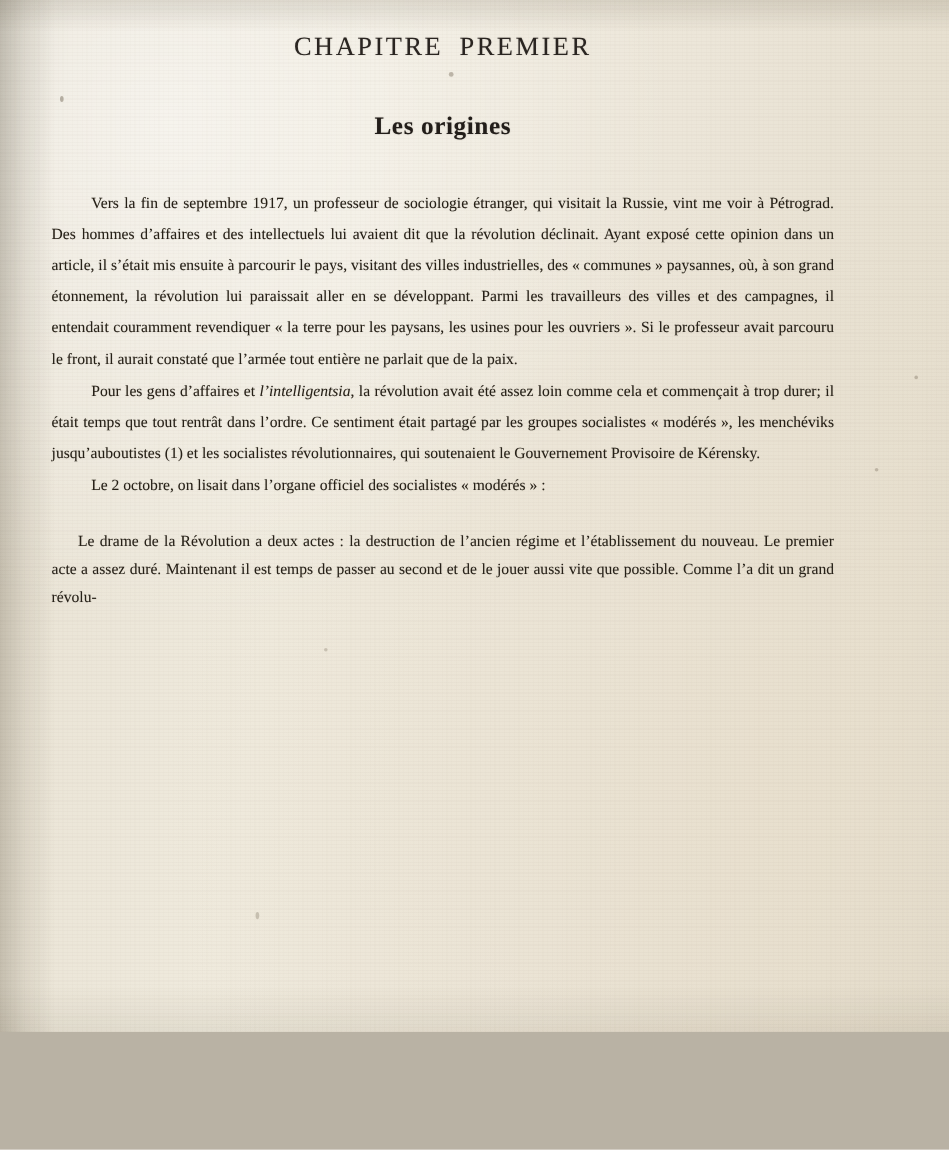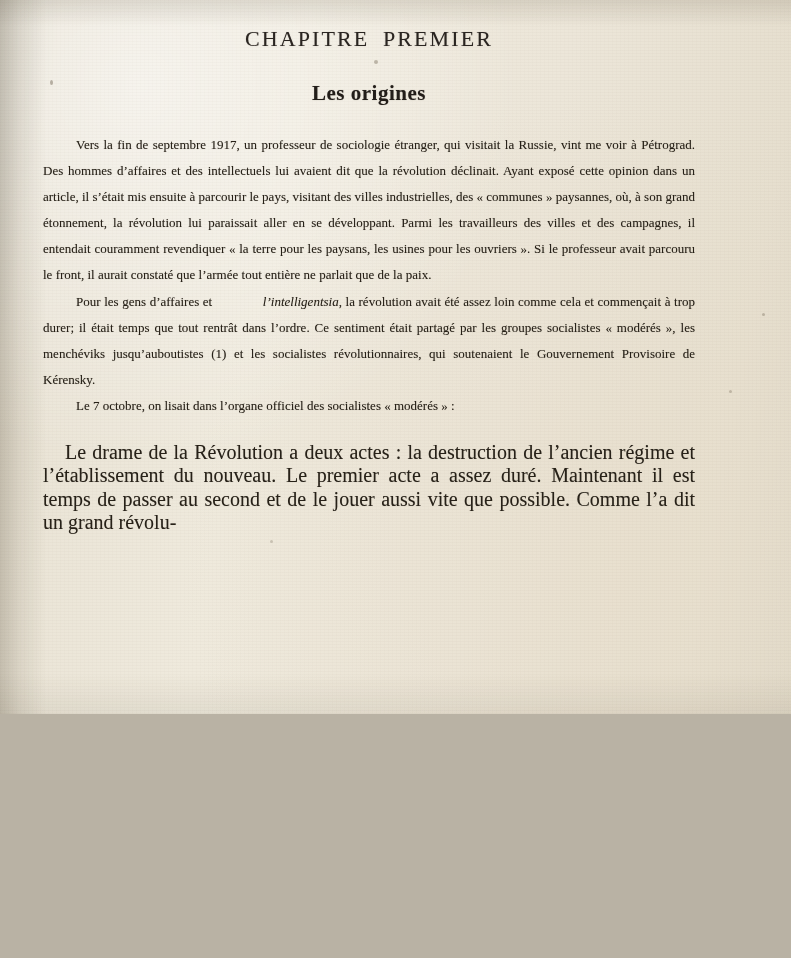--- a/index.html
+++ b/index.html
@@ -4,21 +4,21 @@
 <style>
   html, body {
     margin: 0;
     padding: 0;
     background: #b9b2a4;
   }
 
   .page {
     position: relative;
     width: 791px;
-    height: 714px;
+    height: 860px;
     overflow: hidden;
     background: #ebe5d8;
     background-image:
       radial-gradient(circle at 18% 12%, rgba(255,255,255,0.55) 0%, rgba(255,255,255,0) 42%),
       radial-gradient(circle at 82% 78%, rgba(232,223,205,0.75) 0%, rgba(232,223,205,0) 55%),
       linear-gradient(100deg, #d9d4c6 0%, #e9e3d5 7%, #efeadd 34%, #ece6d9 63%, #e6dfcf 88%, #ddd6c5 100%);
     color: #231f1b;
     font-family: "Liberation Serif", "DejaVu Serif", serif;
     -webkit-font-smoothing: antialiased;
   }
@@ -74,21 +74,21 @@
     text-align: center;
     font-size: 22px;
     font-weight: 400;
     letter-spacing: 2.1px;
     word-spacing: 6px;
     color: #2a2521;
     text-shadow: 0 0 1px rgba(45,38,30,0.30);
   }
 
   .section-title {
-    margin: 0;
+    margin: 12px;
     padding-top: 29px;
     text-align: center;
     font-size: 21px;
     font-weight: 700;
     letter-spacing: 0.5px;
     color: #221d19;
     text-shadow: 0 0 1px rgba(40,33,26,0.35);
   }
 
   .body-block {
@@ -102,31 +102,30 @@
     text-align: justify;
     text-align-last: left;
     text-indent: 33px;
     color: #262017;
     text-shadow: 0 0 0.8px rgba(45,38,30,0.28);
     hyphens: manual;
   }
 
   p.para em {
     font-style: italic;
-    margin-left: 47px;
   }
 
   .quote-block {
     margin: 0;
     padding-top: 22px;
   }
 
   p.quote {
     margin: 0;
-    font-size: 20px;
+    font-size: 13px;
     line-height: 23.3px;
     text-align: justify;
     text-align-last: left;
     text-indent: 22px;
     color: #272118;
     text-shadow: 0 0 0.7px rgba(45,38,30,0.25);
   }
 
   .footnote-area {
     position: absolute;
@@ -178,21 +177,21 @@
 
     <h2 class="section-title">Les origines</h2>
 
     <div class="body-block">
 
       <p class="para">Vers la fin de septembre 1917, un professeur de sociologie étranger, qui visitait la Russie, vint me voir à Pétrograd. Des hommes d’affaires et des intellectuels lui avaient dit que la révolution déclinait. Ayant exposé cette opinion dans un article, il s’était mis ensuite à parcourir le pays, visitant des villes industrielles, des « communes » paysannes, où, à son grand étonnement, la révolution lui paraissait aller en se développant. Parmi les travailleurs des villes et des campagnes, il entendait couramment revendiquer « la terre pour les paysans, les usines pour les ouvriers ». Si le professeur avait parcouru le front, il aurait constaté que l’armée tout entière ne parlait que de la paix.</p>
 
 
       <p class="para"><span>Pour les gens d’affaires et </span><em>l’intelligentsia</em><span>, la révolution avait été assez loin comme cela et commençait à trop durer; il était temps que tout rentrât dans l’ordre. Ce sentiment était partagé par les groupes socialistes « modérés », les menchéviks jusqu’auboutistes (1) et les socialistes révolutionnaires, qui soutenaient le Gouvernement Provisoire de Kérensky.</span></p>
 
-      <p class="para">Le 7 octobre, on lisait dans l’organe officiel des socialistes « modérés » :</p>
+      <p class="para">Le 2 octobre, on lisait dans l’organe officiel des socialistes « modérés » :</p>
 
       <div class="quote-block">
         <p class="quote">Le drame de la Révolution a deux actes : la destruction de l’ancien régime et l’établissement du nouveau. Le premier acte a assez duré. Maintenant il est temps de passer au second et de le jouer aussi vite que possible. Comme l’a dit un grand révolu-</p>
       </div>
 
     </div>
   </div>
 
   <div class="footnote-area">
     <div class="footnote-rule"></div>

